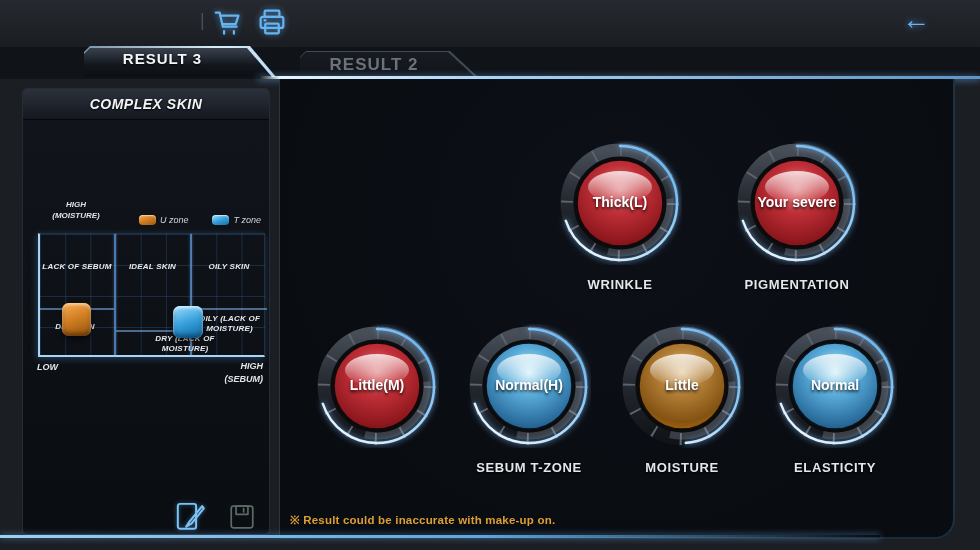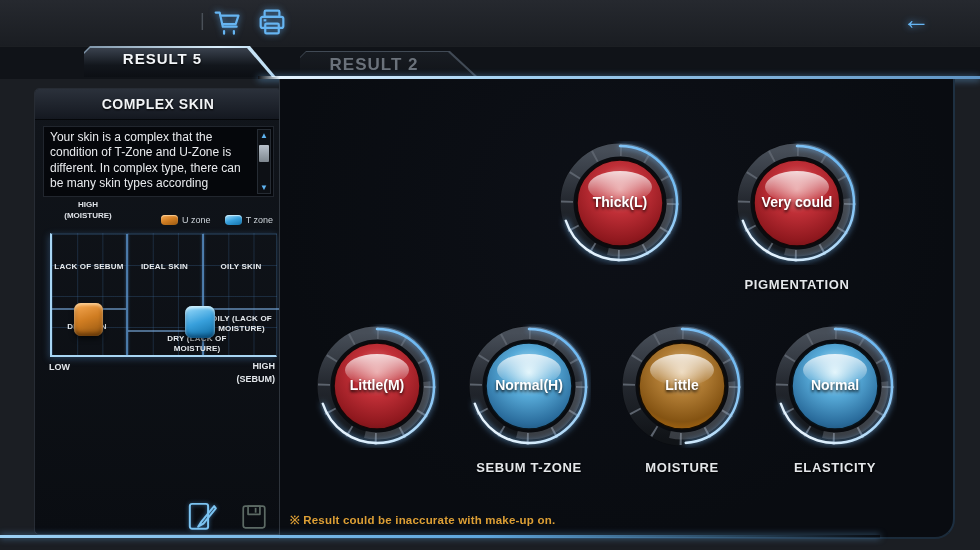--- a/index.html
+++ b/index.html
@@ -48,42 +48,42 @@
   .tab-inactive .tab-text { position:absolute; left:0; right:30px; top:4px; text-align:center;
     font-size:17px; font-weight:bold; letter-spacing:1px; color:#6b727b; }
   
   .topline { position:absolute; left:258px; top:76px; width:722px; height:3px;
     background:linear-gradient(90deg,rgba(190,225,255,0),#e6f4ff 3%,#a3d2f4 35%,#5e94c4 100%);
     box-shadow:0 1px 7px rgba(110,180,240,.8); }
   .bottomline { position:absolute; left:0; top:535px; width:880px; height:3px;
     background:linear-gradient(90deg,#9dd1f4,#5ea6dd 55%,rgba(90,160,220,0));
     box-shadow:0 0 7px rgba(110,180,240,.65); }
   
-  .left-panel { position:absolute; left:34px; top:88px; width:248px; height:447px;
-    background:linear-gradient(#11151b,#0a0d12); border:1px solid #272c34; border-radius:5px; }
+  .left-panel { position:absolute; left:22px; top:88px; width:248px; height:447px;
+    background:linear-gradient(#11151b,#0a0d12); border:1px solid #272c34; border-radius:5px;font-style:italic; }
   .lp-header { position:absolute; left:0; top:0; width:246px; height:31px;
     background:linear-gradient(#2b313b,#141820); border-radius:4px 4px 0 0;
     border-bottom:1px solid #05070a; text-align:center; line-height:31px;
     font-size:14px; font-weight:bold; letter-spacing:.5px; color:#f2f4f6;
     text-shadow:0 1px 2px #000; }
   .desc-box { position:absolute; left:8px; top:37px; width:231px; height:71px;
     background:#05070b; border:1px solid #21262e; }
   .desc-text { position:absolute; left:6px; top:3px; width:202px; font-size:12px;
     line-height:1.28; color:#e9ebee; }
   .scrollbar { position:absolute; right:2px; top:2px; width:14px; bottom:2px;
     background:#0d1015; border:1px solid #262c34; }
   .scroll-arrow { position:absolute; left:0; width:12px; text-align:center;
     font-size:8px; color:#5fb3f0; cursor:pointer; }
   .scroll-up { top:1px; } .scroll-down { bottom:1px; }
   .scroll-thumb { position:absolute; left:1px; top:15px; width:10px; height:17px;
     background:linear-gradient(#b9c2cc,#7e878f); border-radius:1px; cursor:grab; }
   
   .axis-hi-moist { position:absolute; left:10px; top:110px; width:86px; text-align:center;
     font-size:8px; font-weight:bold; color:#dfe3e8; line-height:1.4; }
-  .legend { position:absolute; right:8px; top:126px; display:flex; gap:14px; align-items:flex-start; }
+  .legend { position:absolute; right:8px; top:126px; display:flex; gap:24px; align-items:flex-start; }
   .legend-item { display:flex; gap:4px; align-items:center; }
   .legend-chip { width:17px; height:10px; border-radius:4px; }
   .chip-u { background:linear-gradient(160deg,#f2a44e 10%,#d07d22 50%,#9a5a12);
     box-shadow:inset 0 1px 1px rgba(255,220,170,.8); }
   .chip-t { background:linear-gradient(160deg,#8ed4f8 10%,#38a0dc 50%,#1270a8);
     box-shadow:inset 0 1px 1px rgba(220,245,255,.8); }
   .legend-label { font-size:9px; color:#ced4da; }
   .chart-grid { position:absolute; left:15px; top:144px; width:227px; height:124px;
     border:1px solid rgba(70,120,170,.3); border-left:2px solid #a8d6f4; border-bottom:2px solid #a8d6f4;
     box-shadow:-1px 2px 7px rgba(100,170,240,.3);
@@ -192,40 +192,32 @@
         <path d="M6.2 10.8h2.2"></path>
       </svg>
     </span>
     <span class="back-arrow">←</span>
   </div>
 
   <div class="tabstrip"></div>
   <div class="tab tab-active">
     <div class="tb"></div>
     <div class="tf"></div>
-    <span class="tab-text">RESULT 5</span>
+    <span class="tab-text">RESULT 3</span>
   </div>
   <div class="tab tab-inactive">
     <div class="tb"></div>
     <div class="tf"></div>
     <span class="tab-text">RESULT 2</span>
   </div>
   <div class="topline"></div>
 
   <aside class="left-panel">
     <div class="lp-header">COMPLEX SKIN</div>
 
-    <div class="desc-box">
-      <p class="desc-text">Your skin is a complex that the condition of T-Zone and U-Zone is different. In complex type, there can be many skin types according</p>
-      <div class="scrollbar">
-        <span class="scroll-arrow scroll-up">▲</span>
-        <span class="scroll-thumb"></span>
-        <span class="scroll-arrow scroll-down">▼</span>
-      </div>
-    </div>
 
     <div class="axis-hi-moist">
       <div>HIGH</div>
       <div>(MOISTURE)</div>
     </div>
 
     <div class="legend">
       <div class="legend-item">
         <span class="legend-chip chip-u"></span>
         <span class="legend-label">U zone</span>
@@ -280,33 +272,34 @@
       <svg class="dial" viewBox="0 0 124 124">
         <circle cx="62" cy="62" r="60" fill="#0a0c10"></circle>
         <circle cx="62" cy="62" r="53" fill="none" stroke="url(#ringGrad)" stroke-width="13"></circle>
         <circle cx="62" cy="62" r="53" fill="none" stroke="#5c636d" stroke-width="12" stroke-dasharray="2 25.75" transform="rotate(-90 62 62)"></circle>
         <circle cx="62" cy="62" r="50" fill="none" stroke="rgba(160,170,180,.28)" stroke-width="7" stroke-dasharray="95 263" transform="rotate(-5 62 62)"></circle>
         <circle class="arc" cx="62" cy="62" r="57" fill="none" stroke="url(#arcGrad)" stroke-width="2.6" stroke-linecap="round" stroke-dasharray="250 108" transform="rotate(-90 62 62)"></circle>
         <circle cx="62" cy="62" r="43" fill="url(#gradRed)" stroke="#140809" stroke-width="1.5"></circle>
         <ellipse cx="62" cy="46" rx="32" ry="16" fill="url(#glossGrad)"></ellipse>
       </svg>
       <span class="gauge-value">Thick(L)</span>
+      <div class="gauge-label">WRINKLE</div>
     </div>
 
     <div class="gauge" style="left:455px;top:62px">
       <svg class="dial" viewBox="0 0 124 124">
         <circle cx="62" cy="62" r="60" fill="#0a0c10"></circle>
         <circle cx="62" cy="62" r="53" fill="none" stroke="url(#ringGrad)" stroke-width="13"></circle>
         <circle cx="62" cy="62" r="53" fill="none" stroke="#5c636d" stroke-width="12" stroke-dasharray="2 25.75" transform="rotate(-90 62 62)"></circle>
         <circle cx="62" cy="62" r="50" fill="none" stroke="rgba(160,170,180,.28)" stroke-width="7" stroke-dasharray="95 263" transform="rotate(-5 62 62)"></circle>
         <circle class="arc" cx="62" cy="62" r="57" fill="none" stroke="url(#arcGrad)" stroke-width="2.6" stroke-linecap="round" stroke-dasharray="250 108" transform="rotate(-90 62 62)"></circle>
         <circle cx="62" cy="62" r="43" fill="url(#gradRed)" stroke="#140809" stroke-width="1.5"></circle>
         <ellipse cx="62" cy="46" rx="32" ry="16" fill="url(#glossGrad)"></ellipse>
       </svg>
-      <span class="gauge-value">Very could</span>
+      <span class="gauge-value">Your severe</span>
       <div class="gauge-label">PIGMENTATION</div>
     </div>
 
     <div class="gauge" style="left:35px;top:245px">
       <svg class="dial" viewBox="0 0 124 124">
         <circle cx="62" cy="62" r="60" fill="#0a0c10"></circle>
         <circle cx="62" cy="62" r="53" fill="none" stroke="url(#ringGrad)" stroke-width="13"></circle>
         <circle cx="62" cy="62" r="53" fill="none" stroke="#5c636d" stroke-width="12" stroke-dasharray="2 25.75" transform="rotate(-90 62 62)"></circle>
         <circle cx="62" cy="62" r="50" fill="none" stroke="rgba(160,170,180,.28)" stroke-width="7" stroke-dasharray="95 263" transform="rotate(-5 62 62)"></circle>
         <circle class="arc" cx="62" cy="62" r="57" fill="none" stroke="url(#arcGrad)" stroke-width="2.6" stroke-linecap="round" stroke-dasharray="250 108" transform="rotate(-90 62 62)"></circle>

